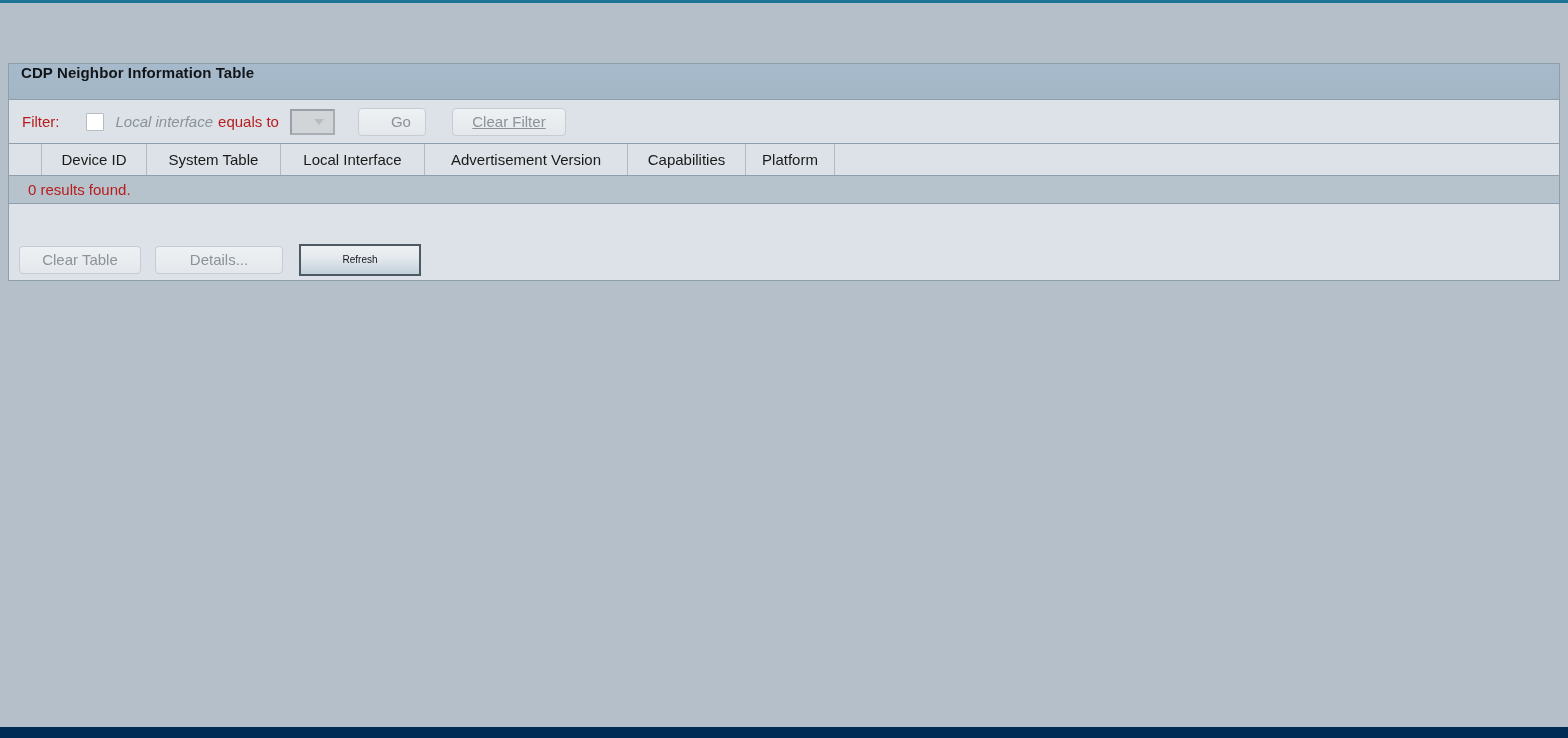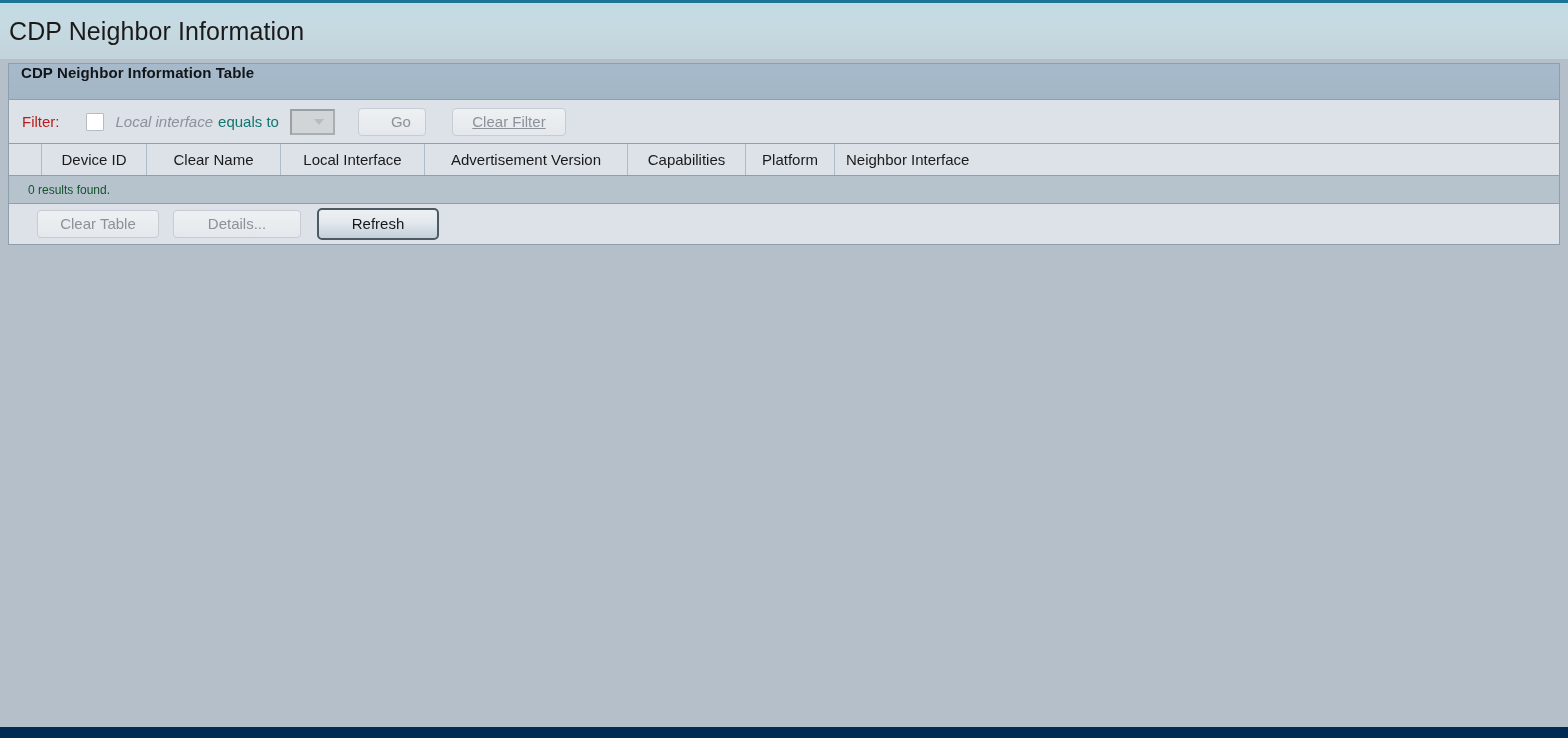--- a/index.html
+++ b/index.html
@@ -106,21 +106,21 @@
     cursor: pointer;
     flex: none;
   }
   .filter-text-em {
     font-size: 15px;
     color: #8b9299;
     font-style: italic;
   }
   .filter-text-plain {
     font-size: 15px;
-    color: #0f766e;
+    color: #b91c1c;
     margin-left: 5px;
     margin-right: 11px;
   }
 
   .filter-select {
     width: 45px;
     height: 26px;
     background: #d2d5d8;
     border: 2px solid #a9aeb2;
     border-top-color: #9aa0a5;
@@ -197,67 +197,65 @@
   .results-row {
     height: 28px;
     background: #b6c2cc;
     border-bottom: 1px solid #8d9ead;
     display: flex;
     align-items: center;
     box-sizing: border-box;
     padding-left: 19px;
   }
   .results-text {
-    font-size: 12px;
-    color: #14532d;
+    font-size: 15px;
+    color: #b91c1c;
   }
 
   
   .action-row {
     height: 40px;
     background: #dce2e8;
     display: flex;
     align-items: center;
     box-sizing: border-box;
-    padding-left: 28px;
+    padding-left: 10px;
+    margin-top: 36px;
   }
   .btn-clear-table { min-width: 122px; margin-right: 14px; }
   .btn-details { min-width: 128px; margin-right: 16px; text-align: center; }
   .btn-refresh {
     min-width: 122px;
     height: 32px;
     line-height: 28px;
     color: #14181c;
     background: linear-gradient(180deg, #eef1f3 0%, #e2e8ed 45%, #c3d0da 100%);
     border: 2px solid #4e5a63;
-    border-radius: 5px;
+    border-radius: 0;
     cursor: pointer;
-    font-size: 15px;
+    font-size: 10px;
   }
 
   
   .bottom-bar {
     position: absolute;
     left: 0;
     bottom: 0;
     width: 1568px;
     height: 11px;
     background: #002b55;
   }
 </style>
 </head>
 <body>
 
 <div id="root">
 
   <div class="top-accent"></div>
 
-  <div class="page-header">
-    <div class="page-title">CDP Neighbor Information</div>
-  </div>
 
   <div class="panel">
 
     <div class="panel-titlebar">
       <span class="panel-title-text">CDP Neighbor Information Table</span>
     </div>
 
     <div class="filter-row">
       <span class="filter-label">Filter:</span>
       <input type="checkbox" class="filter-checkbox" style="">
@@ -266,26 +264,25 @@
       <div class="filter-select">
         <span class="chev"></span>
       </div>
       <div class="btn btn-disabled btn-go">Go</div>
       <div class="btn btn-disabled btn-clear-filter">Clear Filter</div>
     </div>
 
     <div class="table-head">
       <div class="th check-col"></div>
       <div class="th" style="width:105px">Device ID</div>
-      <div class="th" style="width:134px">Clear Name</div>
+      <div class="th" style="width:134px">System Table</div>
       <div class="th" style="width:144px">Local Interface</div>
       <div class="th" style="width:203px">Advertisement Version</div>
       <div class="th" style="width:118px">Capabilities</div>
       <div class="th" style="width:89px">Platform</div>
-      <div class="th last">Neighbor Interface</div>
     </div>
 
     <div class="results-row">
       <span class="results-text">0 results found.</span>
     </div>
 
     <div class="action-row">
       <div class="btn btn-disabled btn-clear-table">Clear Table</div>
       <div class="btn btn-disabled btn-details">Details...</div>
       <div class="btn btn-refresh">Refresh</div>

